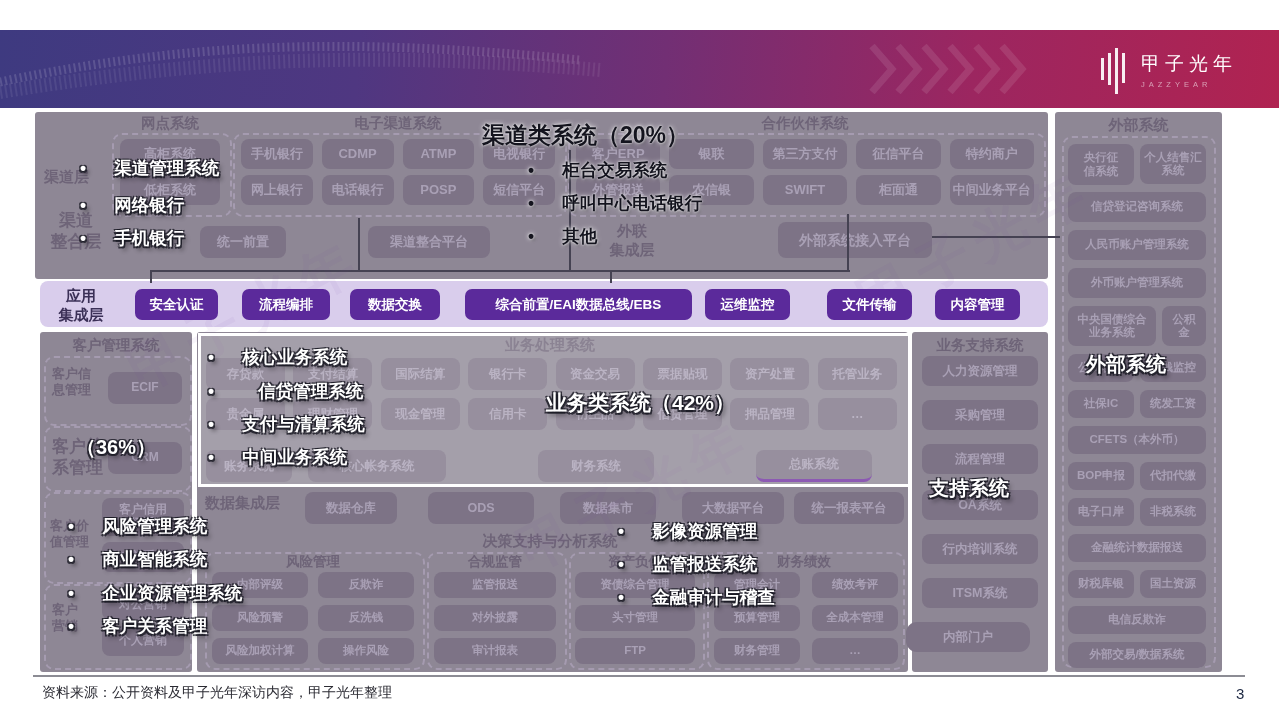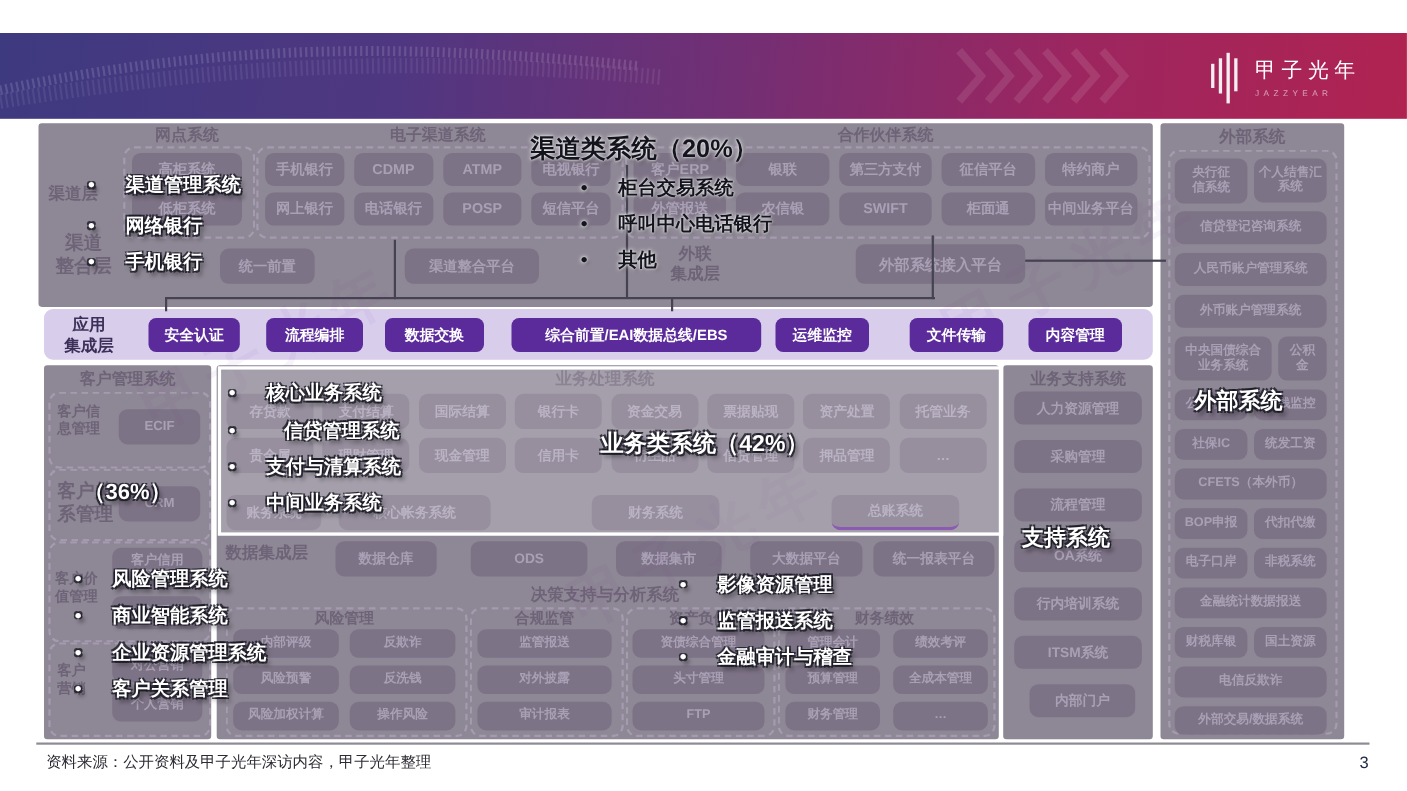--- a/index.html
+++ b/index.html
@@ -200,21 +200,21 @@
       <div class="box s11" style="left: 812px; top: 605px; width: 86px; height: 26px;">全成本管理</div>
       <div class="box s11" style="left: 714px; top: 638px; width: 86px; height: 26px;">财务管理</div>
       <div class="box s11" style="left: 812px; top: 638px; width: 86px; height: 26px;">…</div>
       <div class="gtitle" style="left: 912px; top: 336px; width: 136px; height: 16px;">业务支持系统</div>
       <div class="box s125" style="left: 922px; top: 356px; width: 116px; height: 30px;">人力资源管理</div>
       <div class="box s125" style="left: 922px; top: 400px; width: 116px; height: 30px;">采购管理</div>
       <div class="box s125" style="left: 922px; top: 444px; width: 116px; height: 30px;">流程管理</div>
       <div class="box s125" style="left: 922px; top: 490px; width: 116px; height: 30px;">OA系统</div>
       <div class="box s125" style="left: 922px; top: 534px; width: 116px; height: 30px;">行内培训系统</div>
       <div class="box s125" style="left: 922px; top: 578px; width: 116px; height: 30px;">ITSM系统</div>
-      <div class="box s125" style="left: 936px; top: 622px; width: 96px; height: 30px;">内部门户</div>
+      <div class="box s125" style="left: 906px; top: 622px; width: 124px; height: 30px; border-radius: 11px;">内部门户</div>
       <div class="gtitle" style="left: 1055px; top: 116px; width: 167px; height: 16px; font-size: 15px;">外部系统</div>
       <div class="dashed" style="left: 1062px; top: 136px; width: 150px; height: 528px;"></div>
       <div class="box s11" style="left: 1068px; top: 144px; width: 66px; height: 41px;">央行征
 信系统</div>
       <div class="box s11" style="left: 1140px; top: 144px; width: 66px; height: 40px;">个人结售汇
 系统</div>
       <div class="box s11" style="left: 1068px; top: 192px; width: 138px; height: 30px;">信贷登记咨询系统</div>
       <div class="box s11" style="left: 1068px; top: 230px; width: 138px; height: 30px;">人民币账户管理系统</div>
       <div class="box s11" style="left: 1068px; top: 268px; width: 138px; height: 30px;">外币账户管理系统</div>
       <div class="box s11" style="left: 1068px; top: 306px; width: 88px; height: 40px;">中央国债综合

